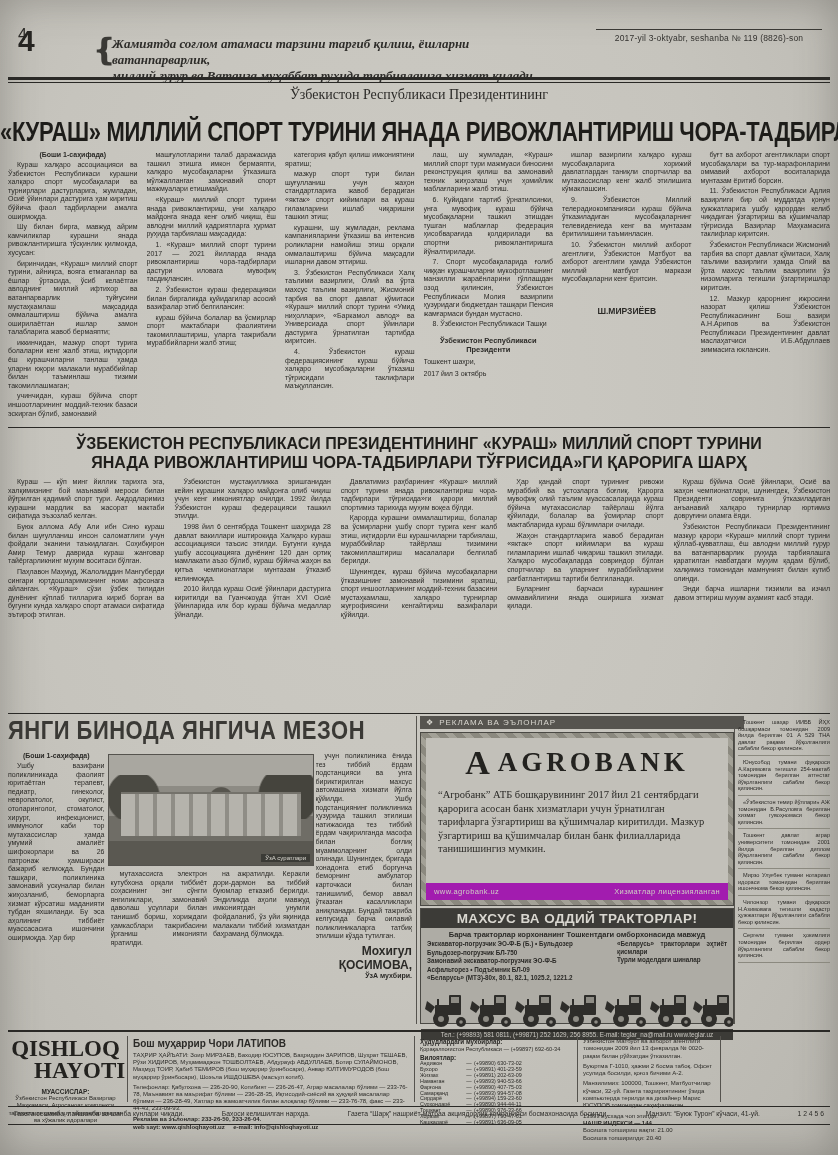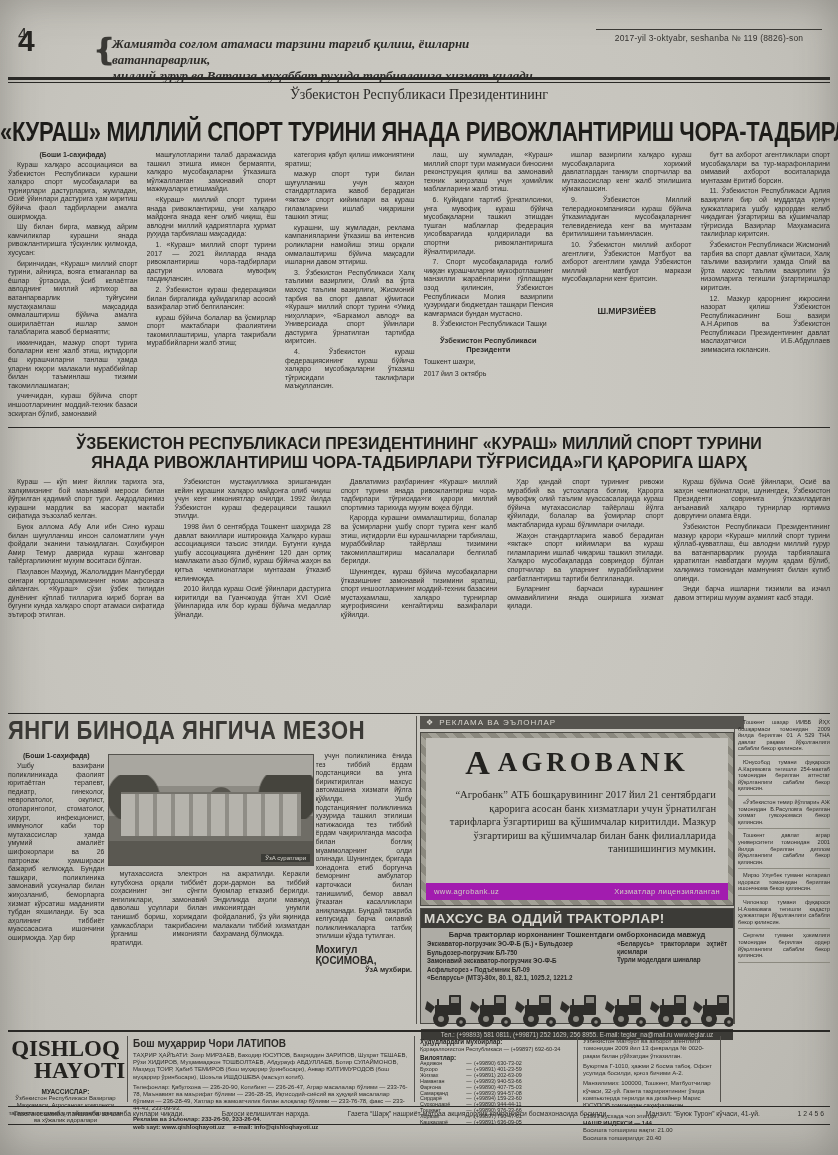--- a/index.html
+++ b/index.html
@@ -44,41 +44,41 @@
       background:linear-gradient(#a9a7a0 0 28%, #8d8b84 28% 55%, #6f6d66 55% 78%, #5a5851 78% 100%);}
   .news-photo .trees{position:absolute;left:0;top:18%;width:100%;height:40%;
       background:radial-gradient(circle at 12% 50%, #4a4942 0 14%, transparent 15%),
                  radial-gradient(circle at 88% 45%, #45443d 0 16%, transparent 17%),
                  radial-gradient(circle at 55% 55%, #57554e 0 10%, transparent 11%);}
   .news-photo .bldg{position:absolute;left:6%;top:34%;width:88%;height:38%;
       background:repeating-linear-gradient(90deg,#b5b3ac 0 14px,#8f8d86 14px 18px);
       border-top:2px solid #74726b;}
   .photo-cap{position:absolute;right:3px;bottom:3px;background:rgba(50,49,45,.75);
       color:#dddbd4;font-size:6px;padding:1px 4px;}
-  .author{font-size:10px;font-weight:bold;text-align:left;margin-top:3px;}
+  .author{font-size:12px;font-weight:bold;text-align:right;margin-top:3px;}
   .author-role{font-size:7px;font-weight:bold;text-align:right;}
 
   
   .ad-label{background:#56544f;color:#d8d6cf;font-size:8px;letter-spacing:1px;
             display:flex;align-items:center;padding:0 6px;gap:5px;}
   .agro{background:
       repeating-linear-gradient(45deg,#8b897f 0 6px,#a3a197 6px 12px);
       border:1px solid #4a4944;}
   .agro-inner{margin:5px;background:#c2c0b9;height:calc(100% - 10px);display:flex;flex-direction:column;}
   .agro-logo{display:flex;align-items:center;justify-content:center;gap:8px;padding:9px 0 4px;}
   .agro-a{font-family:"Liberation Serif",serif;font-weight:bold;font-size:34px;line-height:28px;color:#23221f;}
   .agro-name{font-family:"Liberation Serif",serif;font-weight:bold;font-size:27px;
              letter-spacing:4px;color:#23221f;}
   .agro-body{font-family:"Liberation Serif",serif;font-size:10.5px;line-height:13.5px;
-             text-align:right;padding:6px 12px;color:#2a2926;flex:1;}
+             text-align:left;padding:6px 12px;color:#2a2926;flex:1;}
   .agro-foot{background:#a21caf;color:#cfcdc6;font-size:7.5px;display:flex;
              justify-content:space-between;padding:4px 8px;letter-spacing:.4px;}
   .tractor{background:#aeaca5;border:1px solid #4a4944;display:flex;flex-direction:column;}
   .tr-title{background:#3c3b37;color:#d9d7d0;font-weight:800;font-size:13.5px;
-            letter-spacing:.4px;padding:2px 3px;}
+            text-align:center;letter-spacing:.4px;padding:2px 3px;}
   .tr-sub{font-size:7.5px;font-weight:bold;text-align:center;padding:2px 4px 1px;}
   .tr-lists{display:flex;gap:6px;padding:0 6px;}
   .tr-lists .col p.par{font-size:6.3px;line-height:7.6px;font-weight:bold;text-indent:0;margin:0 0 1px;}
   .tr-pics{height:46px;position:relative;}
   .tr-foot{background:#3c3b37;color:#c9c7c0;font-size:6.3px;text-align:center;padding:2px 3px;}
 
   .classifieds{font-size:5.6px;line-height:6.6px;text-align:justify;}
   .classifieds .par{margin:0;padding:3px 0;border-bottom:1px solid #8b897f;text-indent:5px;}
 
   

